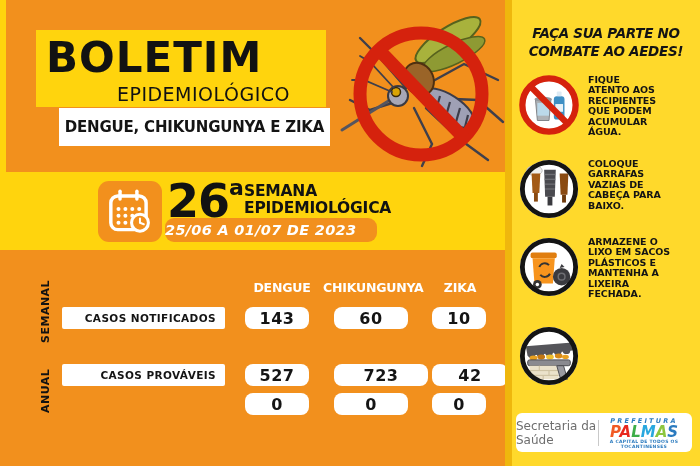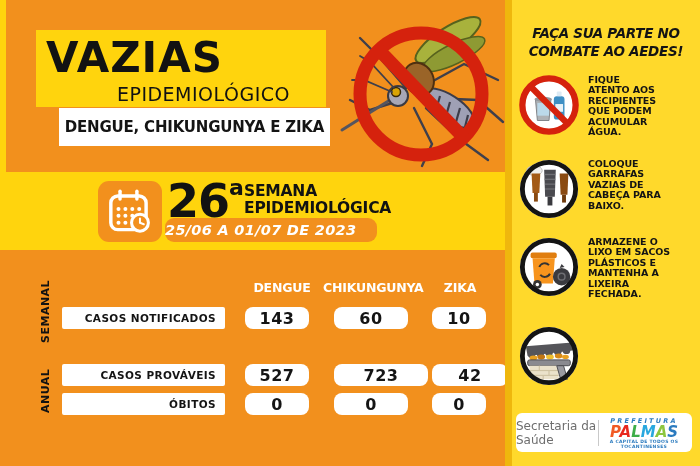--- a/index.html
+++ b/index.html
@@ -67,21 +67,21 @@
   .logo-tagline { font-size:4.5px; font-weight:bold; color:#2B7BBF; letter-spacing:.3px; }
 </style>
 </head>
 <body>
 
 <div id="poster">
 
   <div class="abs left-strip"></div>
 
   <div class="abs title-box"></div>
-  <div class="abs title-main">VAZIAS</div>
+  <div class="abs title-main">BOLETIM</div>
   <div class="abs title-sub">EPIDEMIOLÓGICO</div>
   <div class="abs diseases-box">
     <span>DENGUE, CHIKUNGUNYA E ZIKA</span>
   </div>
 
   <div class="abs mosquito-wrap">
     <svg width="170" height="170" viewBox="0 0 170 170">
 
       <g stroke="#3F3F4B" stroke-width="2.4" fill="none" stroke-linecap="round">
         <polyline points="88,86 128,64 162,80"></polyline>
@@ -173,23 +173,20 @@
   <div class="abs val-box" style="left:245px; top:364px; width:64px;">
       <span>527</span>
     </div>
   <div class="abs val-box" style="left:334px; top:364px; width:94px;">
       <span>723</span>
     </div>
   <div class="abs val-box" style="left:432px; top:364px; width:76px;">
       <span>42</span>
     </div>
 
-  <div class="abs row-pill" style="top:393px;">
-    <span>ÓBITOS</span>
-  </div>
   <div class="abs val-box" style="left:245px; top:393px; width:64px;">
       <span>0</span>
     </div>
   <div class="abs val-box" style="left:334px; top:393px; width:74px;">
       <span>0</span>
     </div>
   <div class="abs val-box" style="left:432px; top:393px; width:54px;">
       <span>0</span>
     </div>
 

